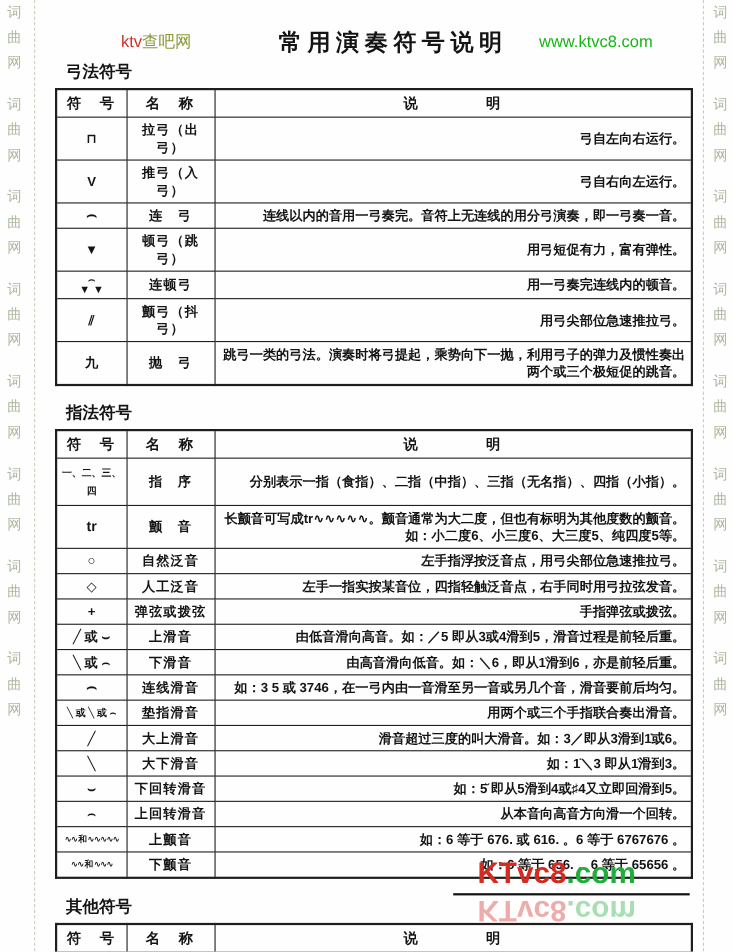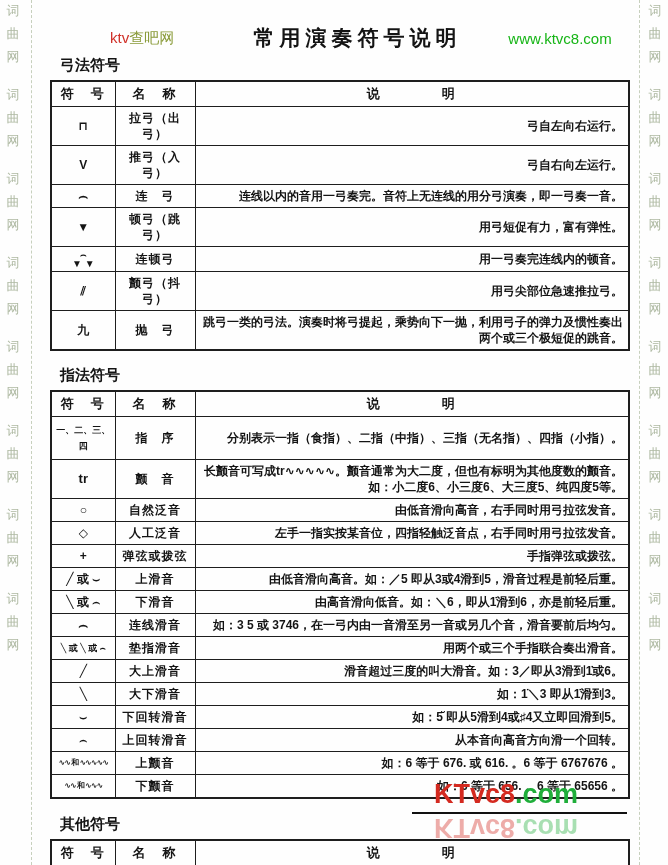--- a/index.html
+++ b/index.html
@@ -17,21 +17,21 @@
   .rule{position:absolute;top:0;bottom:0;border-left:1px dashed #c7d0bd}
   .rule.left{left:31px}
   .rule.right{left:639px}
 
   .content{position:absolute;left:50px;top:24px;width:580px}
   .hdr{display:grid;grid-template-columns:175px 1fr 140px;align-items:center}
   .site-left{font-size:15px;padding-left:60px;white-space:nowrap;font-weight:400}
   .site-left .red{color:#d03028}
   .site-left .olive{color:#8a9b3a}
   .title{font-size:21px;font-weight:700;letter-spacing:5px;text-align:center;margin:0}
-  .site-right{color:#17b517;font-size:15px;text-align:center;white-space:nowrap}
+  .site-right{color:#17b517;font-size:15px;text-align:left;white-space:nowrap}
 
   .sec-label{font-weight:700;font-size:15px;margin:4px 0 5px 10px}
   .sec{margin-top:0}
   #sec-fingering{margin-top:15px}
   #sec-other{margin-top:16px}
 
   table{border-collapse:collapse;width:580px;table-layout:fixed;border:2px solid #1e1e1e}
   th,td{border:1px solid #1e1e1e;padding:3px 5px;font-size:12px;font-weight:700;
     line-height:16px;overflow:hidden}
   th{font-size:13px;padding:4px 2px;letter-spacing:2px}
@@ -233,21 +233,21 @@
             <td class="desc">分别表示一指（食指）、二指（中指）、三指（无名指）、四指（小指）。</td>
           </tr>
           <tr data-row="1">
             <td class="symbol">tr</td>
             <td class="name">颤　音</td>
             <td class="desc">长颤音可写成tr∿∿∿∿∿。颤音通常为大二度，但也有标明为其他度数的颤音。如：小二度6、小三度6、大三度5、纯四度5等。</td>
           </tr>
           <tr data-row="2">
             <td class="symbol">○</td>
             <td class="name">自然泛音</td>
-            <td class="desc">由低音滑向高音，右手同时用弓拉弦发音。</td>
+            <td class="desc">左手指浮按泛音点，用弓尖部位急速推拉弓。</td>
           </tr>
           <tr data-row="3">
             <td class="symbol">◇</td>
             <td class="name">人工泛音</td>
             <td class="desc">左手一指实按某音位，四指轻触泛音点，右手同时用弓拉弦发音。</td>
           </tr>
           <tr data-row="4">
             <td class="symbol">+</td>
             <td class="name">弹弦或拨弦</td>
             <td class="desc">手指弹弦或拨弦。</td>

